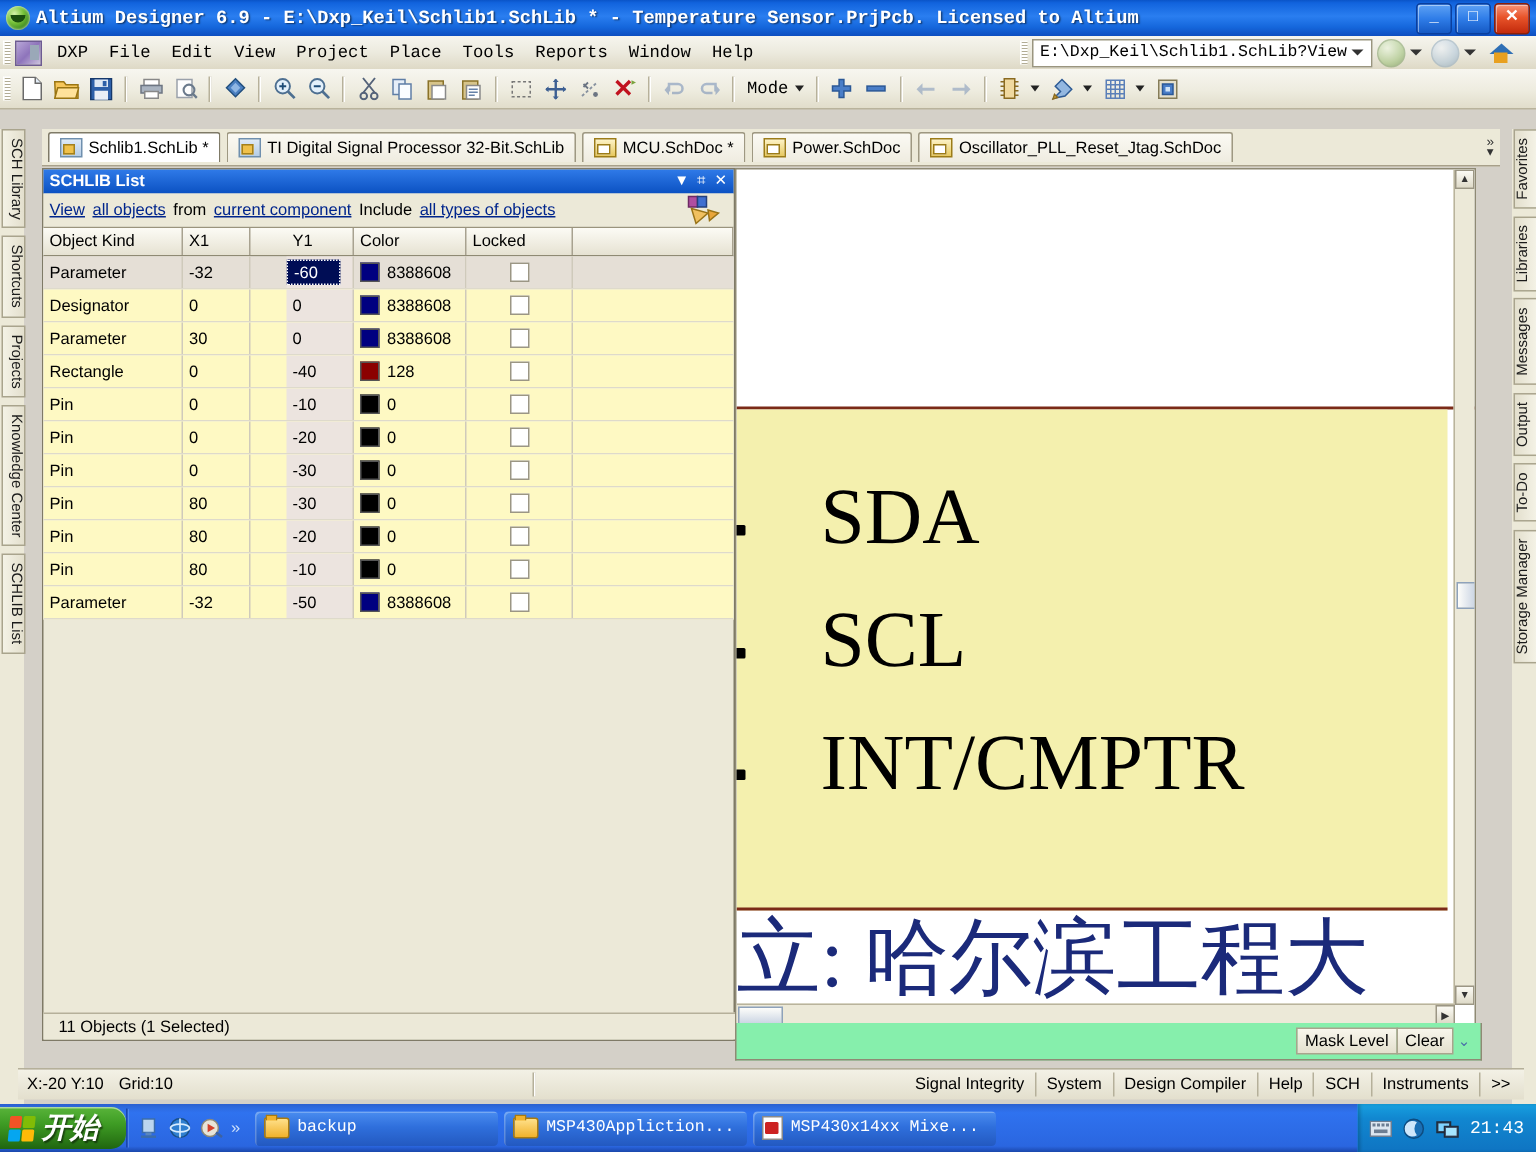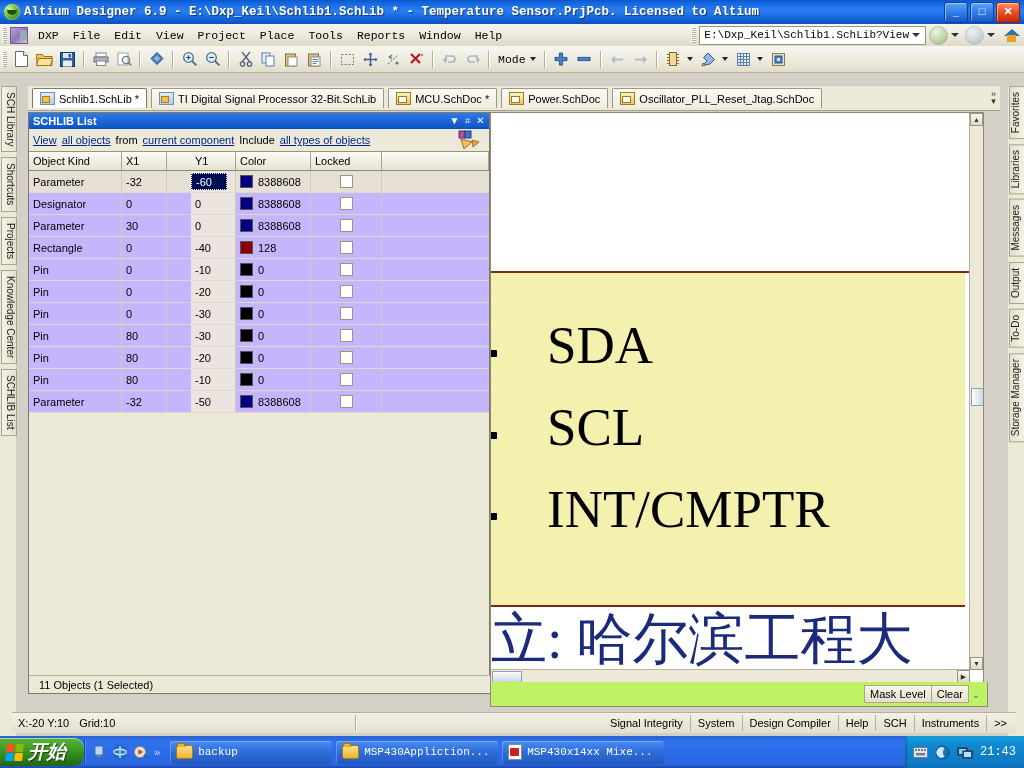--- a/index.html
+++ b/index.html
@@ -58,21 +58,21 @@
   .dxp-logo{
     width:16px;height:15px;margin-right:3px;
     background:linear-gradient(135deg,#b9a7d8 0%,#8e74bb 50%,#cfc6de 100%);
     border:1px solid #6d5b92;position:relative;
   }
   .dxp-logo:after{content:"";position:absolute;right:1px;top:2px;width:6px;height:10px;background:#9aa8b8;}
   .menu-item{
     padding:3px 7px;color:#000;font-size:11.5px;font-family:"Liberation Mono",monospace;
     white-space:nowrap;cursor:default;
   }
-  .menu-right{margin-left:auto;display:flex;align-items:center;padding-right:4px;}
+  .menu-right{margin-left:auto;display:flex;align-items:center;padding-right:15px;}
   .addr-box{
     display:flex;align-items:center;height:17px;
     border:1px solid #9a957f;background:#fff;
     padding:0 2px 0 4px;
   }
   .addr-text{font-family:"Liberation Mono",monospace;font-size:11px;white-space:nowrap;}
   .caret{
     width:0;height:0;border-left:4px solid transparent;border-right:4px solid transparent;
     border-top:4px solid #333;margin:0 3px;
   }
@@ -165,21 +165,21 @@
     display:flex;align-items:center;padding:0 4px;
     border-right:1px solid #cfcabb;overflow:hidden;white-space:nowrap;
   }
   .ghead .gcell{border-right:1px solid #a8a290;font-weight:normal;color:#000;}
   .c-kind{width:84px;}
   .c-x1{width:36px;}
   .c-y1{width:36px;margin-left:24px;}
   .c-color{width:66px;}
   .c-locked{width:62px;}
   .c-tail{flex:1 1 auto;border-right:none;}
-  .grow.body{border-bottom:1px solid #dedacb;background:#c4b5fd;}
+  .grow.body{border-bottom:1px solid #dedacb;background:#fef9c3;}
   .grow.body.sel{background:#e5dfd6;}
   .grow.body .c-y1{background:#ece4df;}
   .grow.body.sel .c-kind,.grow.body.sel .c-x1,.grow.body.sel .c-color,.grow.body.sel .c-locked,.grow.body.sel .c-tail{background:#e5dfd6;}
   .swatch{width:11px;height:11px;border:1px solid #555;margin-right:5px;flex:0 0 auto;}
   .lockbox{width:11px;height:11px;border:1px solid #9b9684;background:#fff;margin:auto;}
   .editcell{
     position:relative;width:100%;height:17px;margin:0 -4px;
     background:#000d55;border:1px dotted #fff;display:flex;align-items:center;
     padding-left:4px;color:#fff;box-sizing:border-box;
   }
@@ -219,21 +219,21 @@
     display:flex;align-items:center;justify-content:center;font-size:7px;color:#333;
   }
   .cv-scroll .thumb{position:absolute;left:1px;top:275px;width:11px;height:16px;background:linear-gradient(90deg,#fdfdfa,#ccd6e4);border:1px solid #8ea2bb;}
   .cv-hscroll{
     position:absolute;left:0;bottom:0;right:13px;height:13px;background:#ece9d8;border-top:1px solid #b9b39c;
   }
 
   
   .mask-area{
     position:absolute;left:490px;top:682px;width:492px;height:24px;
-    background:#bef264;border:1px solid #8f8a74;border-top:none;
+    background:#86efac;border:1px solid #8f8a74;border-top:none;
     display:flex;align-items:center;justify-content:flex-end;padding-right:4px;
   }
   .mask-btn{
     height:16px;padding:0 5px;display:flex;align-items:center;font-size:11px;
     background:linear-gradient(180deg,#f8f6ec,#e4e0ce);border:1px solid #a9a48d;
     margin-left:-1px;
   }
   .statusbar{
     position:absolute;left:12px;top:712px;width:1004px;height:20px;
     background:linear-gradient(180deg,#f3f1e6,#e3dfcd);

